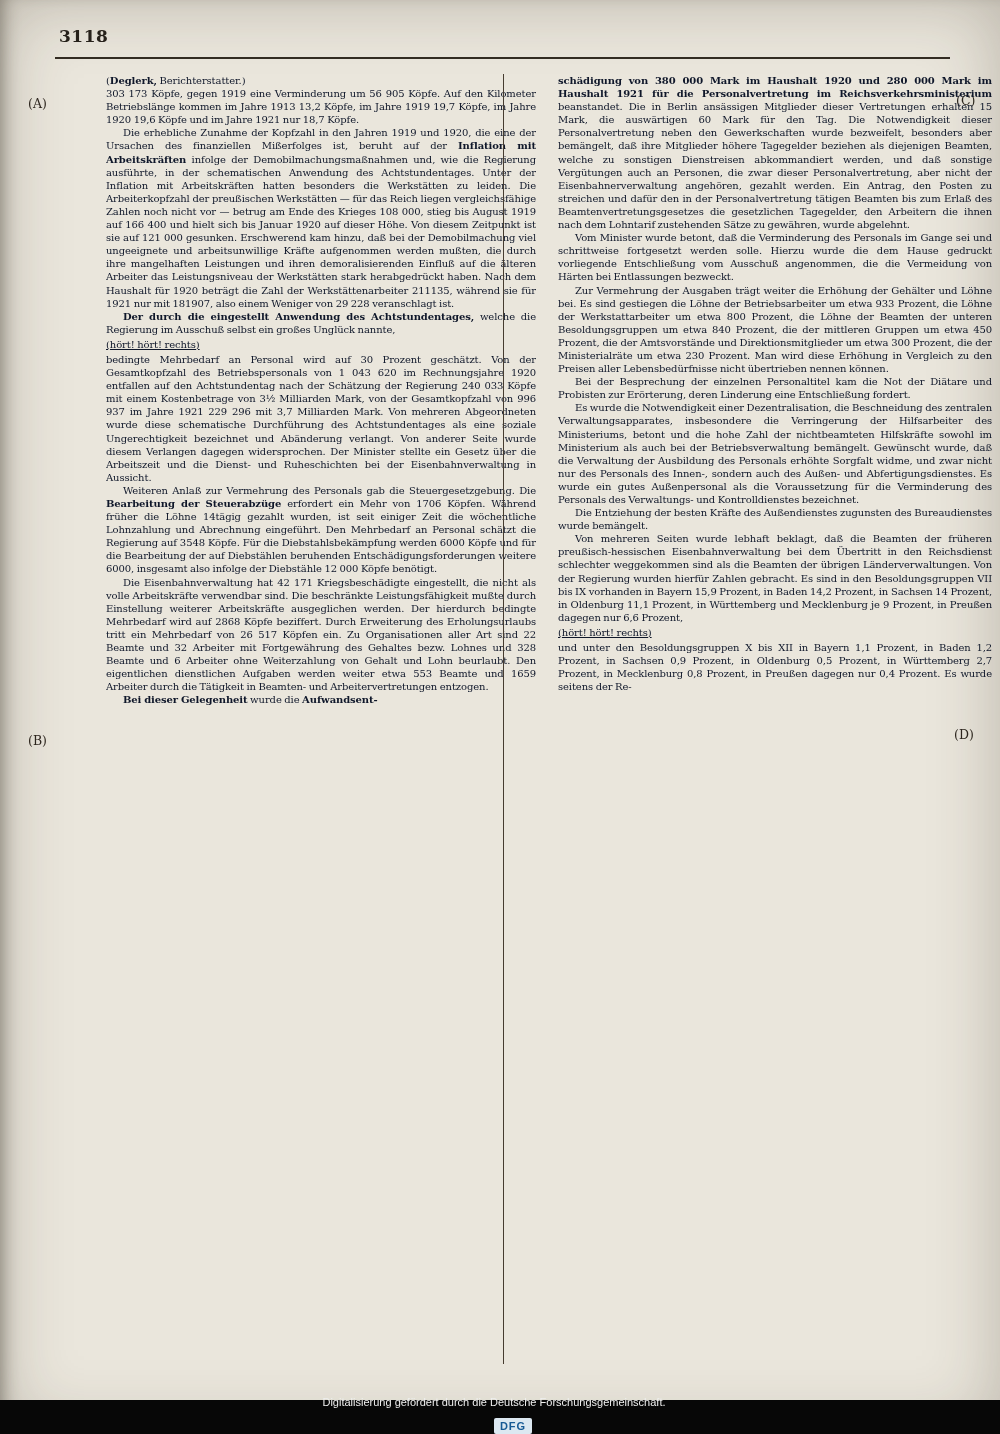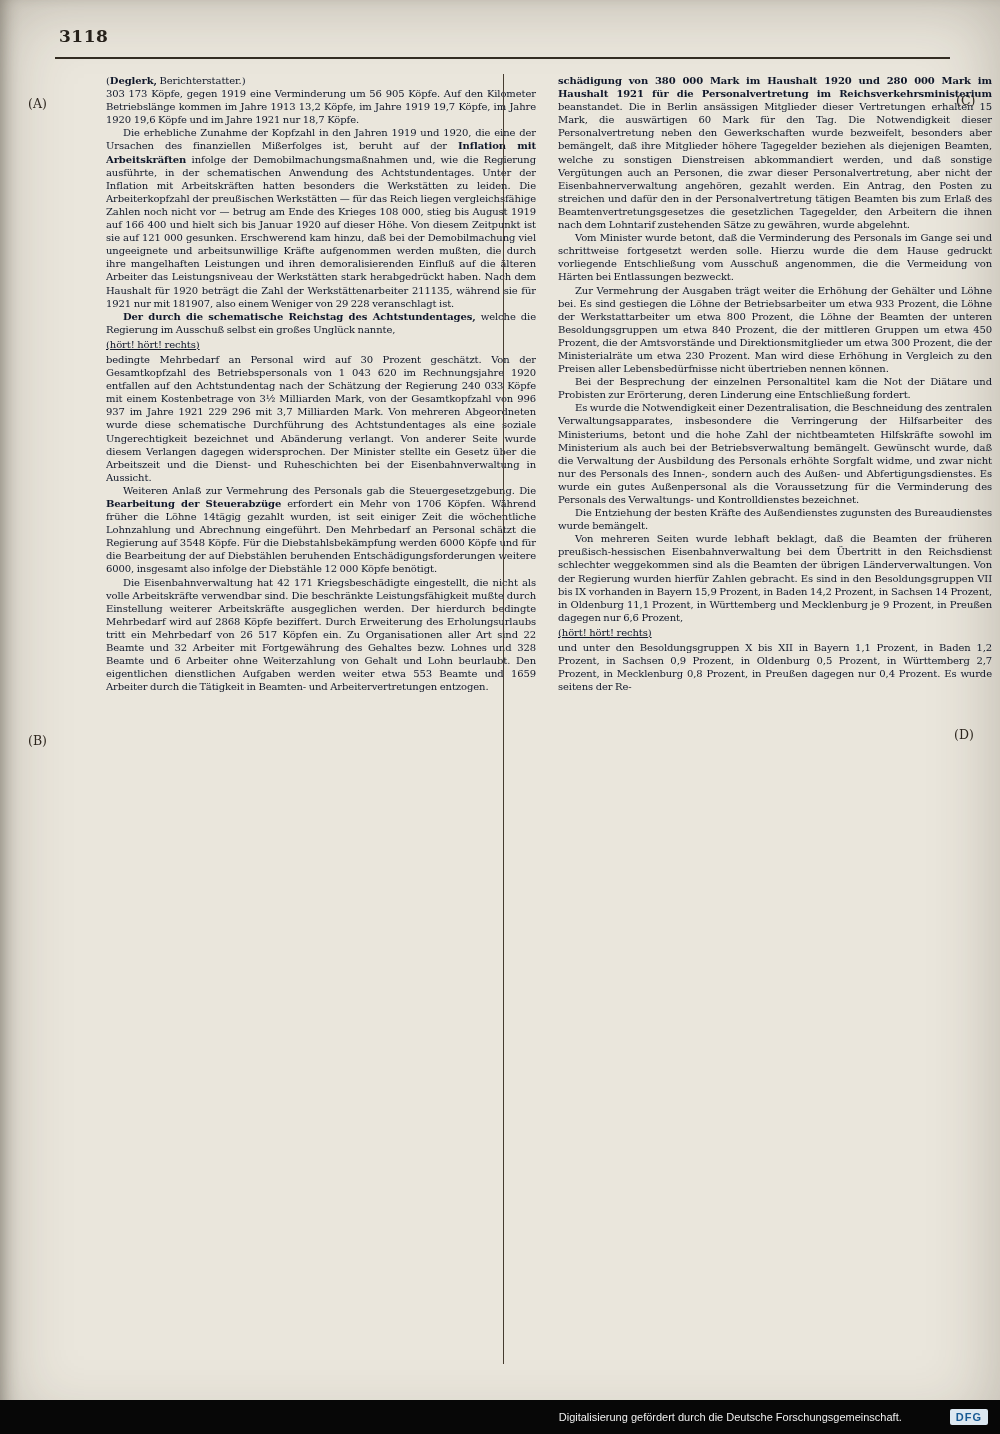--- a/index.html
+++ b/index.html
@@ -32,21 +32,21 @@
   .col-left{left:58px;width:430px;}
   .col-right{left:510px;width:434px;}
   .divider{position:absolute;left:503px;top:74px;height:1290px;width:1px;background:#463c30;}
   .mark{position:absolute;font-size:12.5px;color:#2c251d;}
   .mark-a{left:28px;top:96px;}
   .mark-b{left:28px;top:733px;}
   .mark-c{left:956px;top:93px;}
   .mark-d{left:954px;top:727px;}
   .footer{
     position:absolute;left:0;right:0;bottom:0;height:34px;background:#070707;
-    display:flex;align-items:center;justify-content:flex-end;gap:10px;padding-right:12px;box-sizing:border-box;
+    display:flex;align-items:center;justify-content:flex-end;gap:10px;padding-right:12px;box-sizing:border-box;flex-direction:column;
   }
   .credit{color:#efefef;font-family:"Liberation Sans",sans-serif;font-size:11px;}
   .dfg-logo{
     background:#dce8f1;color:#175a94;font-family:"Liberation Sans",sans-serif;
     font-weight:bold;font-size:11px;padding:2px 6px;border-radius:2px;letter-spacing:1px;margin-left:38px;
   }
 </style>
 </head>
 <body>
 
@@ -59,25 +59,26 @@
 
   <span class="mark mark-a">(A)</span>
   <span class="mark mark-b">(B)</span>
   <span class="mark mark-c">(C)</span>
   <span class="mark mark-d">(D)</span>
 
   <div class="col col-left" id="col-left">
       <p class="noindent">(<b>Deglerk,</b> Berichterstatter.)</p>
       <p class="noindent">303 173 Köpfe, gegen 1919 eine Verminderung um 56 905 Köpfe. Auf den Kilometer Betriebslänge kommen im Jahre 1913 13,2 Köpfe, im Jahre 1919 19,7 Köpfe, im Jahre 1920 19,6 Köpfe und im Jahre 1921 nur 18,7 Köpfe.</p>
       <p class="indent">Die erhebliche Zunahme der Kopfzahl in den Jahren 1919 und 1920, die eine der Ursachen des finanziellen Mißerfolges ist, beruht auf der <b>Inflation mit Arbeitskräften</b> infolge der Demobilmachungsmaßnahmen und, wie die Regierung ausführte, in der schematischen Anwendung des Achtstundentages. Unter der Inflation mit Arbeitskräften hatten besonders die Werkstätten zu leiden. Die Arbeiterkopfzahl der preußischen Werkstätten — für das Reich liegen vergleichsfähige Zahlen noch nicht vor — betrug am Ende des Krieges 108 000, stieg bis August 1919 auf 166 400 und hielt sich bis Januar 1920 auf dieser Höhe. Von diesem Zeitpunkt ist sie auf 121 000 gesunken. Erschwerend kam hinzu, daß bei der Demobilmachung viel ungeeignete und arbeitsunwillige Kräfte aufgenommen werden mußten, die durch ihre mangelhaften Leistungen und ihren demoralisierenden Einfluß auf die älteren Arbeiter das Leistungsniveau der Werkstätten stark herabgedrückt haben. Nach dem Haushalt für 1920 beträgt die Zahl der Werkstättenarbeiter 211135, während sie für 1921 nur mit 181907, also einem Weniger von 29 228 veranschlagt ist.</p>
-      <p class="indent"><b>Der durch die schematische Reichstag des Achtstundentages,</b> welche die Regierung im Ausschuß selbst ein großes Unglück nannte,</p>
+      <p class="indent"><b>Der durch die eingestellt Anwendung des Achtstundentages,</b> welche die Regierung im Ausschuß selbst ein großes Unglück nannte,</p>
       <p class="center">(hört! hört! rechts)</p>
       <p class="noindent">bedingte Mehrbedarf an Personal wird auf 30 Prozent geschätzt. Von der Gesamtkopfzahl des Betriebspersonals von 1 043 620 im Rechnungsjahre 1920 entfallen auf den Achtstundentag nach der Schätzung der Regierung 240 033 Köpfe mit einem Kostenbetrage von 3½ Milliarden Mark, von der Gesamtkopfzahl von 996 937 im Jahre 1921 229 296 mit 3,7 Milliarden Mark. Von mehreren Abgeordneten wurde diese schematische Durchführung des Achtstundentages als eine soziale Ungerechtigkeit bezeichnet und Abänderung verlangt. Von anderer Seite wurde diesem Verlangen dagegen widersprochen. Der Minister stellte ein Gesetz über die Arbeitszeit und die Dienst- und Ruheschichten bei der Eisenbahnverwaltung in Aussicht.</p>
       <p class="indent">Weiteren Anlaß zur Vermehrung des Personals gab die Steuergesetzgebung. Die <b>Bearbeitung der Steuerabzüge</b> erfordert ein Mehr von 1706 Köpfen. Während früher die Löhne 14tägig gezahlt wurden, ist seit einiger Zeit die wöchentliche Lohnzahlung und Abrechnung eingeführt. Den Mehrbedarf an Personal schätzt die Regierung auf 3548 Köpfe. Für die Diebstahlsbekämpfung werden 6000 Köpfe und für die Bearbeitung der auf Diebstählen beruhenden Entschädigungsforderungen weitere 6000, insgesamt also infolge der Diebstähle 12 000 Köpfe benötigt.</p>
       <p class="indent">Die Eisenbahnverwaltung hat 42 171 Kriegsbeschädigte eingestellt, die nicht als volle Arbeitskräfte verwendbar sind. Die beschränkte Leistungsfähigkeit mußte durch Einstellung weiterer Arbeitskräfte ausgeglichen werden. Der hierdurch bedingte Mehrbedarf wird auf 2868 Köpfe beziffert. Durch Erweiterung des Erholungsurlaubs tritt ein Mehrbedarf von 26 517 Köpfen ein. Zu Organisationen aller Art sind 22 Beamte und 32 Arbeiter mit Fortgewährung des Gehaltes bezw. Lohnes und 328 Beamte und 6 Arbeiter ohne Weiterzahlung von Gehalt und Lohn beurlaubt. Den eigentlichen dienstlichen Aufgaben werden weiter etwa 553 Beamte und 1659 Arbeiter durch die Tätigkeit in Beamten- und Arbeitervertretungen entzogen.</p>
+      <p class="indent"><b>Bei dieser Gelegenheit</b> wurde die <b>Aufwandsent-</b></p>
     </div>
   <div class="divider"></div>
   <div class="col col-right" id="col-right">
       <p class="noindent"><b>schädigung von 380 000 Mark im Haushalt 1920 und 280 000 Mark im Haushalt 1921 für die Personalvertretung im Reichsverkehrsministerium</b> beanstandet. Die in Berlin ansässigen Mitglieder dieser Vertretungen erhalten 15 Mark, die auswärtigen 60 Mark für den Tag. Die Notwendigkeit dieser Personalvertretung neben den Gewerkschaften wurde bezweifelt, besonders aber bemängelt, daß ihre Mitglieder höhere Tagegelder beziehen als diejenigen Beamten, welche zu sonstigen Dienstreisen abkommandiert werden, und daß sonstige Vergütungen auch an Personen, die zwar dieser Personalvertretung, aber nicht der Eisenbahnerverwaltung angehören, gezahlt werden. Ein Antrag, den Posten zu streichen und dafür den in der Personalvertretung tätigen Beamten bis zum Erlaß des Beamtenvertretungsgesetzes die gesetzlichen Tagegelder, den Arbeitern die ihnen nach dem Lohntarif zustehenden Sätze zu gewähren, wurde abgelehnt.</p>
       <p class="indent">Vom Minister wurde betont, daß die Verminderung des Personals im Gange sei und schrittweise fortgesetzt werden solle. Hierzu wurde die dem Hause gedruckt vorliegende Entschließung vom Ausschuß angenommen, die die Vermeidung von Härten bei Entlassungen bezweckt.</p>
       <p class="indent">Zur Vermehrung der Ausgaben trägt weiter die Erhöhung der Gehälter und Löhne bei. Es sind gestiegen die Löhne der Betriebsarbeiter um etwa 933 Prozent, die Löhne der Werkstattarbeiter um etwa 800 Prozent, die Löhne der Beamten der unteren Besoldungsgruppen um etwa 840 Prozent, die der mittleren Gruppen um etwa 450 Prozent, die der Amtsvorstände und Direktionsmitglieder um etwa 300 Prozent, die der Ministerialräte um etwa 230 Prozent. Man wird diese Erhöhung in Vergleich zu den Preisen aller Lebensbedürfnisse nicht übertrieben nennen können.</p>
       <p class="indent">Bei der Besprechung der einzelnen Personaltitel kam die Not der Diätare und Probisten zur Erörterung, deren Linderung eine Entschließung fordert.</p>
       <p class="indent">Es wurde die Notwendigkeit einer Dezentralisation, die Beschneidung des zentralen Verwaltungsapparates, insbesondere die Verringerung der Hilfsarbeiter des Ministeriums, betont und die hohe Zahl der nichtbeamteten Hilfskräfte sowohl im Ministerium als auch bei der Betriebsverwaltung bemängelt. Gewünscht wurde, daß die Verwaltung der Ausbildung des Personals erhöhte Sorgfalt widme, und zwar nicht nur des Personals des Innen-, sondern auch des Außen- und Abfertigungsdienstes. Es wurde ein gutes Außenpersonal als die Voraussetzung für die Verminderung des Personals des Verwaltungs- und Kontrolldienstes bezeichnet.</p>
       <p class="indent">Die Entziehung der besten Kräfte des Außendienstes zugunsten des Bureaudienstes wurde bemängelt.</p>
       <p class="indent">Von mehreren Seiten wurde lebhaft beklagt, daß die Beamten der früheren preußisch-hessischen Eisenbahnverwaltung bei dem Übertritt in den Reichsdienst schlechter weggekommen sind als die Beamten der übrigen Länderverwaltungen. Von der Regierung wurden hierfür Zahlen gebracht. Es sind in den Besoldungsgruppen VII bis IX vorhanden in Bayern 15,9 Prozent, in Baden 14,2 Prozent, in Sachsen 14 Prozent, in Oldenburg 11,1 Prozent, in Württemberg und Mecklenburg je 9 Prozent, in Preußen dagegen nur 6,6 Prozent,</p>

